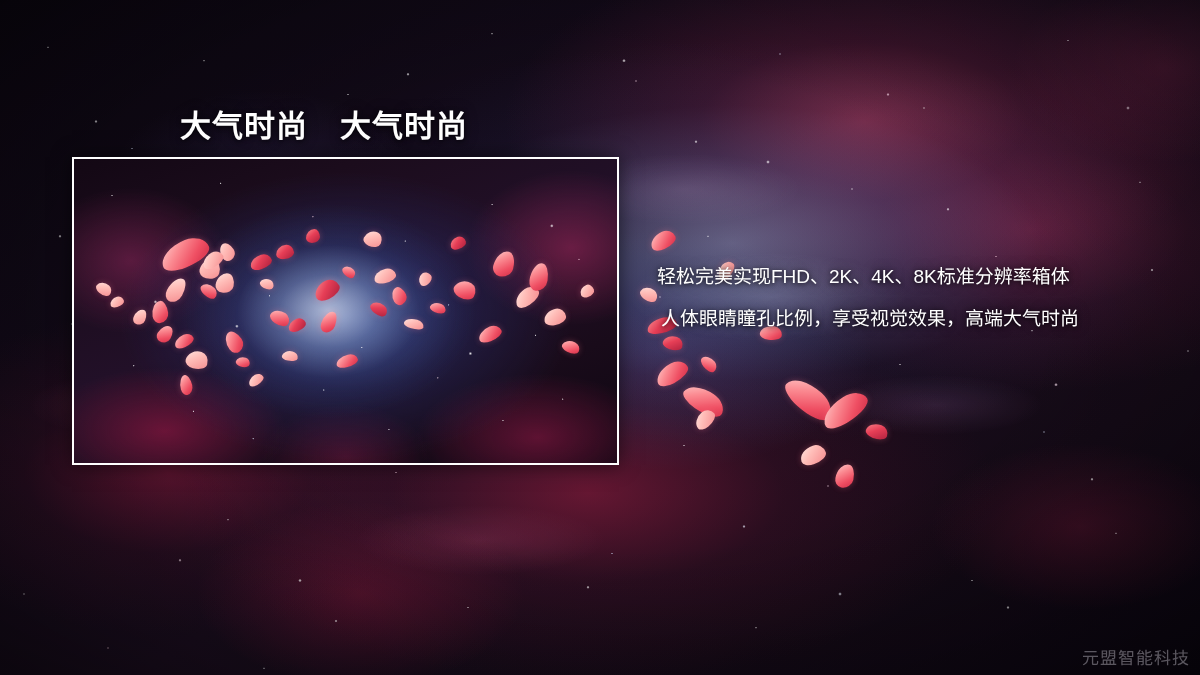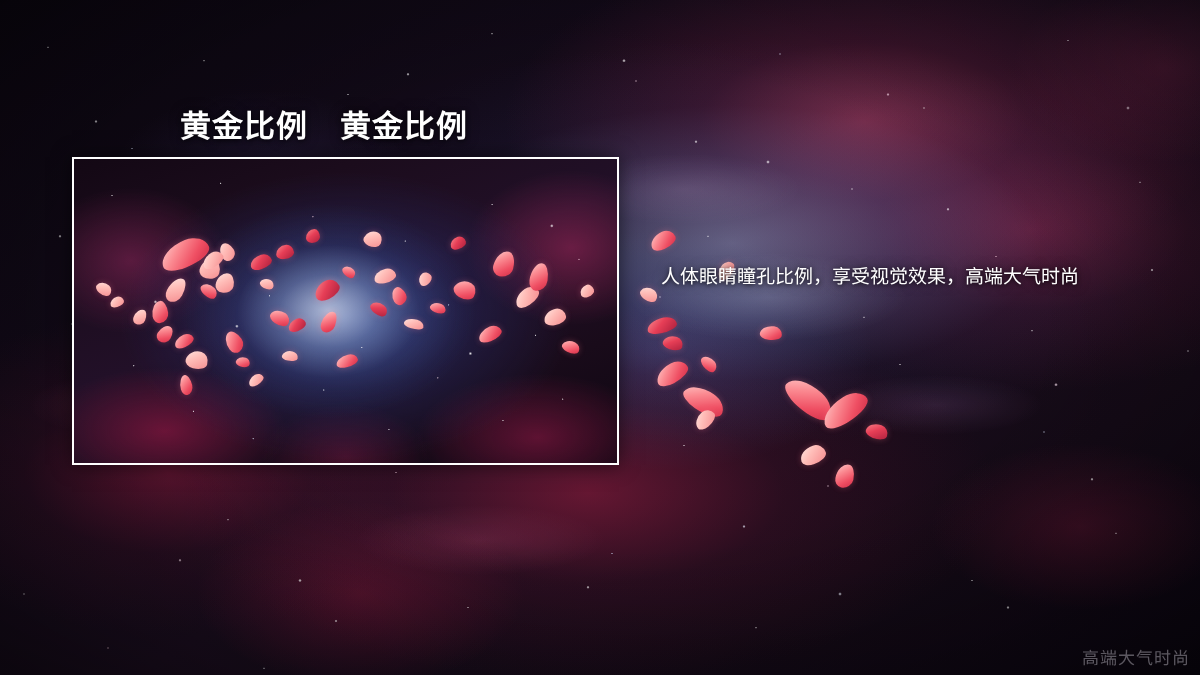--- a/index.html
+++ b/index.html
@@ -253,21 +253,21 @@
   <div class="petal pale" style="left:694px; top:412px; width:22px; height:15px; transform:rotate(-40deg);"></div>
   <div class="petal" style="left:700px; top:358px; width:18px; height:12px; transform:rotate(52deg);"></div>
   <div class="petal" style="left:782px; top:386px; width:54px; height:26px; transform:rotate(42deg);"></div>
   <div class="petal pale" style="left:800px; top:446px; width:26px; height:18px; transform:rotate(-18deg);"></div>
   <div class="petal" style="left:820px; top:398px; width:50px; height:24px; transform:rotate(-32deg);"></div>
   <div class="petal deep" style="left:866px; top:424px; width:22px; height:15px; transform:rotate(20deg);"></div>
   <div class="petal" style="left:760px; top:326px; width:22px; height:14px; transform:rotate(8deg);"></div>
   <div class="petal pale" style="left:716px; top:264px; width:20px; height:13px; transform:rotate(-50deg);"></div>
   <div class="petal" style="left:836px; top:464px; width:18px; height:24px; transform:rotate(12deg);"></div>
 
-  <h1 class="slide-title">黄金比例　黄金比例</h1>
+  <h1 class="slide-title">大气时尚　大气时尚</h1>
 
   <div class="picture-frame">
     <div class="picture-inner">
       <div class="pic-neb"></div>
       <div class="pic-stars"></div>
 
       <div class="petal" style="left:86px; top:82px; width:50px; height:26px; transform:rotate(-22deg);"></div>
       <div class="petal pale" style="left:126px; top:100px; width:20px; height:20px; transform:rotate(14deg);"></div>
       <div class="petal pale" style="left:94px; top:118px; width:16px; height:26px; transform:rotate(28deg);"></div>
       <div class="petal pale" style="left:146px; top:84px; width:14px; height:18px; transform:rotate(-34deg);"></div>
@@ -309,18 +309,19 @@
       <div class="petal" style="left:456px; top:104px; width:18px; height:28px; transform:rotate(8deg);"></div>
       <div class="petal pale" style="left:470px; top:150px; width:22px; height:16px; transform:rotate(-10deg);"></div>
       <div class="petal" style="left:488px; top:182px; width:18px; height:12px; transform:rotate(26deg);"></div>
       <div class="petal pale" style="left:506px; top:126px; width:14px; height:12px; transform:rotate(-20deg);"></div>
       <div class="petal" style="left:268px; top:108px; width:14px; height:10px; transform:rotate(44deg);"></div>
       <div class="petal pale" style="left:174px; top:216px; width:16px; height:10px; transform:rotate(-30deg);"></div>
     </div>
   </div>
 
   <div class="body-copy">
+    <div class="body-line">轻松完美实现FHD、2K、4K、8K标准分辨率箱体</div>
     <div class="body-line indent">人体眼睛瞳孔比例，享受视觉效果，高端大气时尚</div>
   </div>
 
-  <div class="watermark">高端大气时尚</div>
+  <div class="watermark">元盟智能科技</div>
 
 </div>
 
 </body></html>

